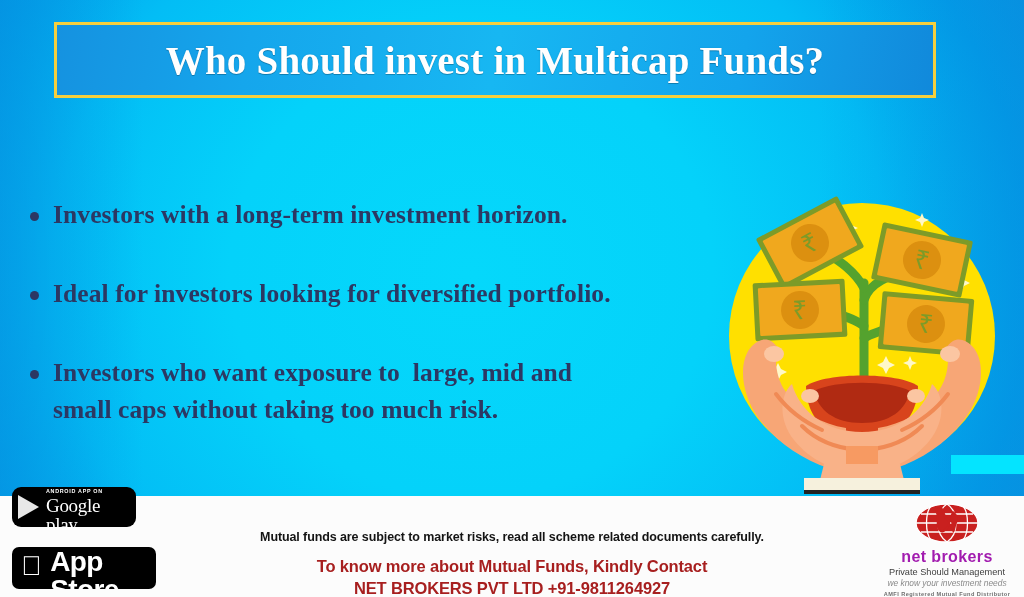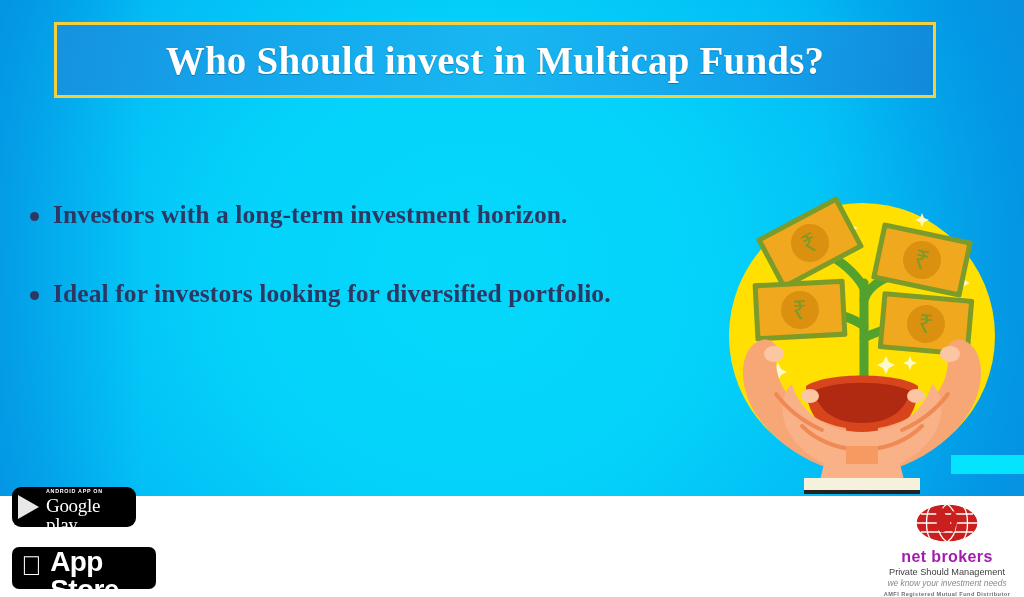--- a/index.html
+++ b/index.html
@@ -76,20 +76,25 @@
   </div>
 
   <div class="bullets">
     <div class="bullet">
       <span class="dot"></span>
       <span class="btxt">Investors with a long-term investment horizon.</span>
     </div>
     <div class="bullet">
       <span class="dot"></span>
       <span class="btxt">Ideal for investors looking for diversified portfolio.</span>
+    </div>
+    <div class="bullet">
+      <span class="dot"></span>
+      <span class="btxt">Investors who want exposure to  large, mid and
+small caps without taking too much risk.</span>
     </div>
   </div>
 
   <div class="artifact"></div>
 
   <div class="art">
     <svg viewBox="0 0 288 308" width="288" height="308">
       <circle cx="144" cy="148" r="133" fill="#ffe000"></circle>
       <g fill="#fff8c8">
         <path d="M70 118 l4 9 9 4 -9 4 -4 9 -4-9 -9-4 9-4z"></path>
@@ -173,20 +178,27 @@
         <ellipse cx="198" cy="208" rx="9" ry="7" fill="#fbc6a2"></ellipse>
         <path d="M128 258 L160 258 L160 292 L128 292 Z" fill="#f79a62"></path>
         <path d="M106 276 L182 276 L186 292 L102 292 Z" fill="#f9b288"></path>
       </g>
 
       <rect x="86" y="290" width="116" height="14" fill="#f6f1dd"></rect>
       <rect x="86" y="302" width="116" height="4" fill="#222"></rect>
     </svg>
   </div>
 
+  <div class="footer">
+    <div class="disc">Mutual funds are subject to market risks, read all scheme related documents carefully.</div>
+    <div class="contact">
+      <div>To know more about Mutual Funds, Kindly Contact</div>
+      <div>NET BROKERS PVT LTD  +91-9811264927</div>
+    </div>
+  </div>
 
   <div class="badge gp">
     <div class="gp-inner">
       <span class="play-tri"></span>
       <span class="gp-txt">
         <span class="gp-top">ANDROID APP ON</span><br>
         <span class="gp-main">Google play</span>
       </span>
     </div>
   </div>

